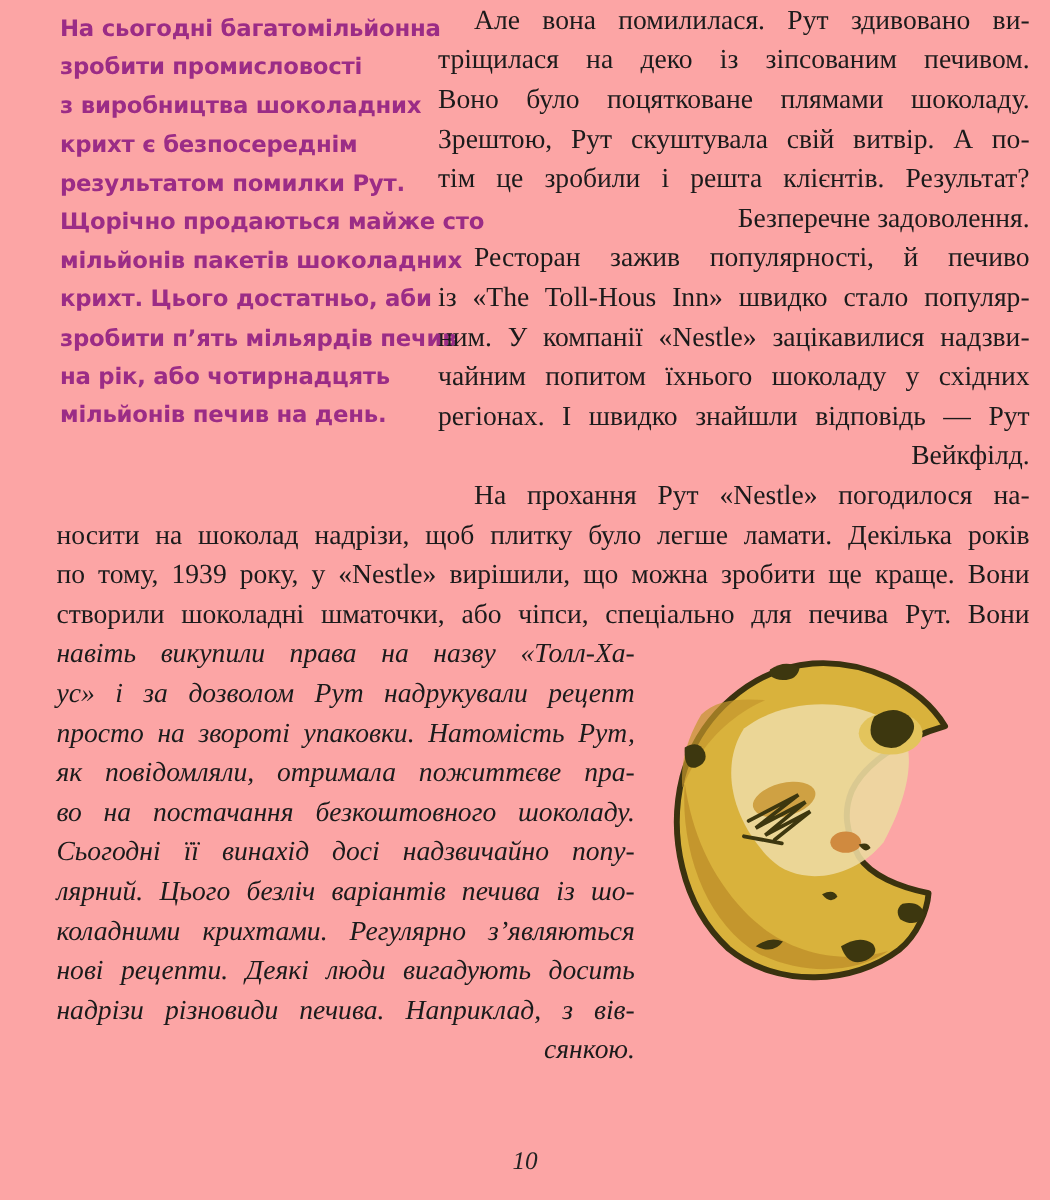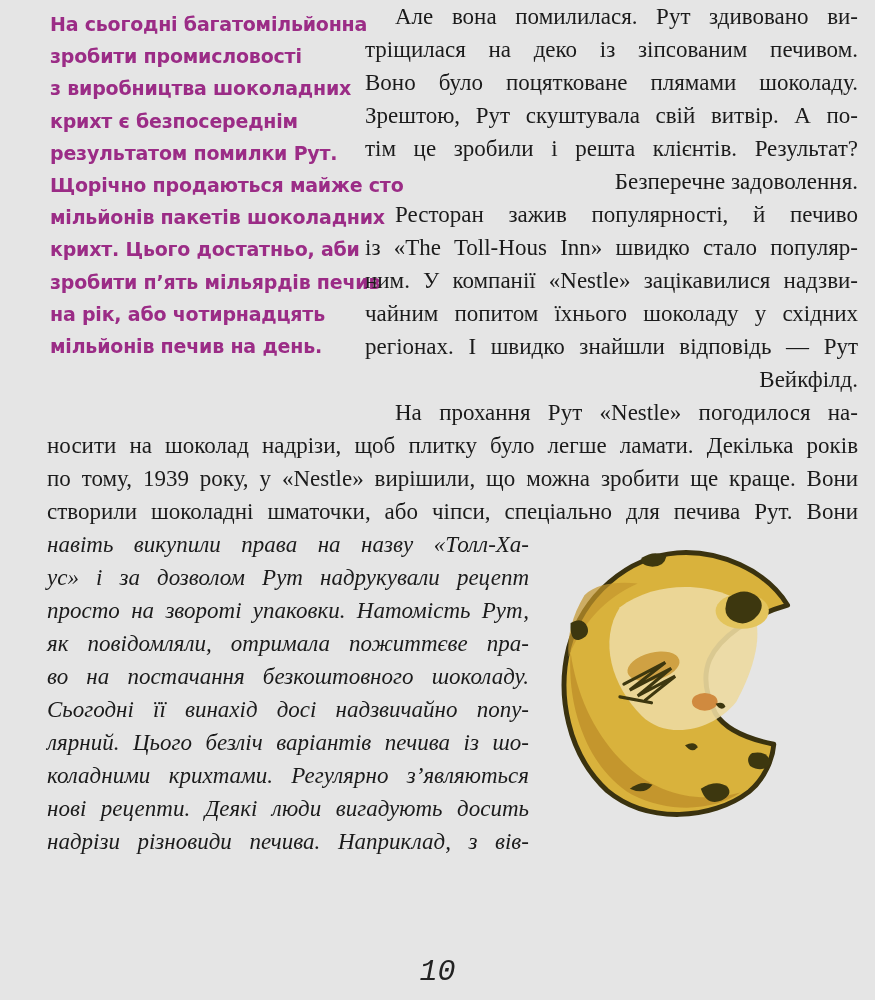--- a/index.html
+++ b/index.html
@@ -1,18 +1,18 @@
 <!DOCTYPE html>
 <html><head>
 <meta charset="utf-8">
 <style>
   html,body { margin:0; padding:0; }
   .page {
     position:relative; width:875px; height:1000px;
-    background:#e5e5e5; overflow:hidden;
+    background:#fca5a5; overflow:hidden;
     font-family:"Liberation Serif","DejaVu Serif",serif;
     color:#1b1b1b;
   }
   
   .sidebar {
     position:absolute; left:50px; top:8px; width:300px;
     font-family:"DejaVu Sans","Liberation Sans",sans-serif;
     font-weight:bold; font-size:19px; line-height:32.2px;
     color:#9b2c86; letter-spacing:-0.2px;
   }
@@ -24,21 +24,21 @@
   .fullw { position:absolute; left:47px;  top:429px; width:811px; }
   .lcol  { position:absolute; left:47px;  top:528px; width:482px;font-style:italic; }
   .just { text-align:justify; text-align-last:justify; }
   .left { text-align:right; }
   .ind  { text-indent:30px; }
   
   .cookie { position:absolute; left:553px; top:546px; width:268px; height:288px; }
   
   .pagenum {
     position:absolute; left:0; top:955px; width:875px;
-    text-align:center; font-style:italic; font-size:30px; color:#222;font-family:Liberation Mono, monospace;
+    text-align:center; font-style:italic; font-size:21px; color:#222;
   }
 </style>
 </head>
 <body>
 
 <div class="page">
 
   <div class="sidebar">
     <div class="sln">На сьогодні багатомільйонна</div>
     <div class="sln">зробити промисловості</div>
@@ -79,20 +79,21 @@
     <div class="ln just">навіть викупили права на назву «Толл-Ха-</div>
     <div class="ln just">ус» і за дозволом Рут надрукували рецепт</div>
     <div class="ln just">просто на звороті упаковки. Натомість Рут,</div>
     <div class="ln just">як повідомляли, отримала пожиттєве пра-</div>
     <div class="ln just">во на постачання безкоштовного шоколаду.</div>
     <div class="ln just">Сьогодні її винахід досі надзвичайно попу-</div>
     <div class="ln just">лярний. Цього безліч варіантів печива із шо-</div>
     <div class="ln just">коладними крихтами. Регулярно з’являються</div>
     <div class="ln just">нові рецепти. Деякі люди вигадують досить</div>
     <div class="ln just">надрізи різновиди печива. Наприклад, з вів-</div>
+    <div class="ln left">сянкою.</div>
   </div>
 
   <svg class="cookie" viewBox="0 0 268 292" aria-hidden="true">
 
     <path stroke="#3a320f" stroke-width="5" stroke-linejoin="round" d="M236 60 C214 24 166 4 124 7 C74 11 28 50 14 103 C2 151 13 211 53 248 C94 282 159 278 197 249 C213 236 221 215 222 201 C197 196 173 186 163 170 C152 149 150 132 157 115 C167 93 197 71 236 60 Z" fill="#d9b23c"></path>
 
     <path opacity="0.95" d="M16 108 C12 165 34 226 78 252 C118 272 162 268 188 250 C146 262 100 252 66 216 C38 186 22 150 16 108 Z" fill="#c3952c"></path>
     <path opacity="0.7" d="M30 50 C18 70 12 92 14 112 C28 78 52 52 84 38 C62 36 42 38 30 50 Z" fill="#c3952c"></path>
 
     <path opacity="0.9" d="M66 62 C108 30 178 38 202 68 C212 96 198 132 184 158 C158 190 112 196 88 172 C58 142 44 96 66 62 Z" fill="#ecd9a0"></path>

